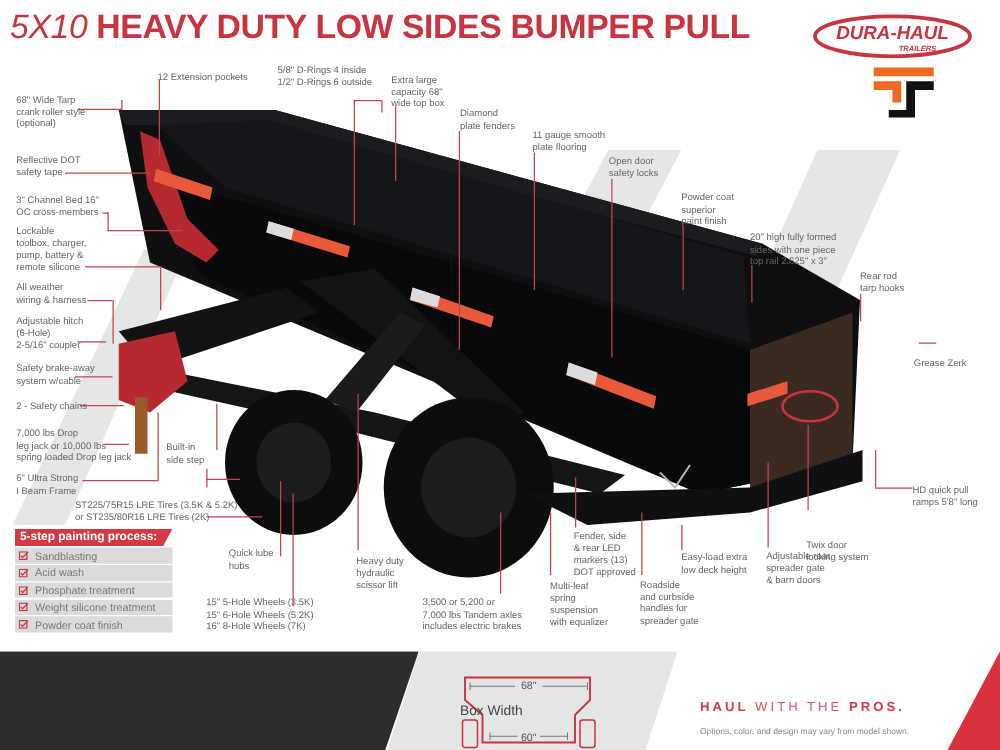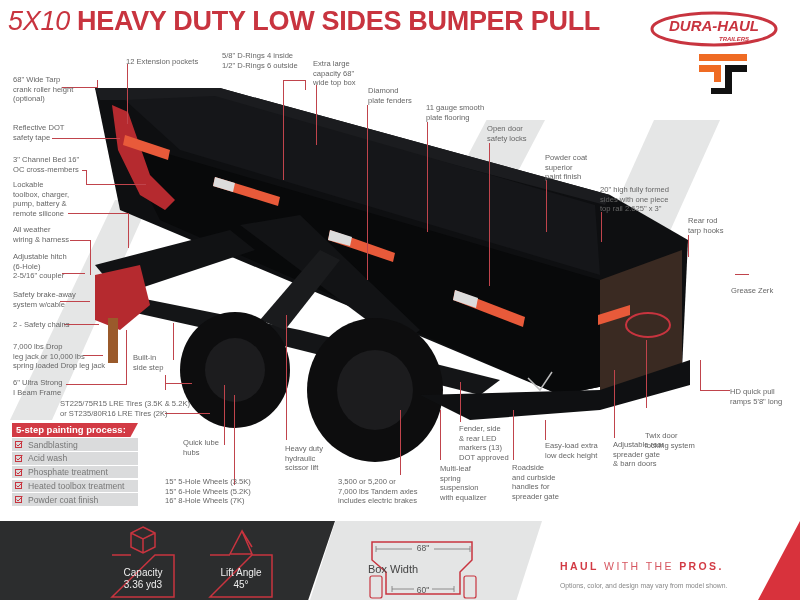--- a/index.html
+++ b/index.html
@@ -251,21 +251,21 @@
   <div>ST225/75R15 LRE Tires (3.5K &amp; 5.2K)</div>
   <div>or ST235/80R16 LRE Tires (2K)</div>
 </div>
 <div class="label" style="left:133px;top:353px;">
   <div>Built-in</div>
   <div>side step</div>
 </div>
 
 <div class="label" style="left:13px;top:75px;">
   <div>68" Wide Tarp</div>
-  <div>crank roller height</div>
+  <div>crank roller style</div>
   <div>(optional)</div>
 </div>
 <div class="label" style="left:13px;top:123px;">
   <div>Reflective DOT</div>
   <div>safety tape</div>
 </div>
 <div class="label" style="left:13px;top:155px;">
   <div>3" Channel Bed 16"</div>
   <div>OC cross-members</div>
 </div>
@@ -320,55 +320,38 @@
         <rect x="0.5" y="0.5" width="6" height="6" fill="none" stroke="#c8343f"></rect>
         <path d="M1.5 3.5 L3 5 L7.5 0.5" stroke="#c8343f" fill="none" stroke-width="1"></path>
       </svg>
     <span>Phosphate treatment</span>
   </div>
   <div class="paint-row">
     <svg class="check" viewBox="0 0 8 7">
         <rect x="0.5" y="0.5" width="6" height="6" fill="none" stroke="#c8343f"></rect>
         <path d="M1.5 3.5 L3 5 L7.5 0.5" stroke="#c8343f" fill="none" stroke-width="1"></path>
       </svg>
-    <span>Heated toolbox treatment</span>
+    <span>Weight silicone treatment</span>
   </div>
   <div class="paint-row">
     <svg class="check" viewBox="0 0 8 7">
         <rect x="0.5" y="0.5" width="6" height="6" fill="none" stroke="#c8343f"></rect>
         <path d="M1.5 3.5 L3 5 L7.5 0.5" stroke="#c8343f" fill="none" stroke-width="1"></path>
       </svg>
     <span>Powder coat finish</span>
   </div>
 </div>
 
 <div class="footer">
   <div class="footer-dark"></div>
   <div class="footer-gray"></div>
   <div class="footer-red"></div>
 
 
-  <div class="spec" style="left:110px;">
-    <svg width="66" height="79" viewBox="0 0 66 79">
-      <path d="M33 6 L45 12 V26 L33 32 L21 26 V12 Z M21 12 L33 18 L45 12 M33 18 V32" fill="none" stroke="#c8343f" stroke-width="1.5"></path>
-      <path d="M2 34 H21 M45 34 H64 V76 H2 Z" fill="none" stroke="#c8343f" stroke-width="1.5"></path>
-    </svg>
-    <div class="spec-label">Capacity</div>
-    <div class="spec-value">3.36 yd3</div>
-  </div>
-
-  <div class="spec" style="left:208px;">
-    <svg width="66" height="79" viewBox="0 0 66 79">
-      <path d="M22 33 L34 10 L44 33 Z" fill="none" stroke="#c8343f" stroke-width="1.5"></path>
-      <path d="M34 10 L44 26" stroke="#c8343f" stroke-width="1.5"></path>
-      <path d="M2 34 H22 M44 34 H64 V76 H2 Z" fill="none" stroke="#c8343f" stroke-width="1.5"></path>
-    </svg>
-    <div class="spec-label">Lift Angle</div>
-    <div class="spec-value">45°</div>
-  </div>
+
 </div>
 
 <div class="boxwidth">
   <svg width="110" height="60" viewBox="0 0 110 60" style="position:absolute;left:0;top:0;">
     <path d="M4 2 H104 V20 L92 32 V54 H18 V32 L4 20 Z" fill="none" stroke="#c8343f" stroke-width="1.5"></path>
     <rect x="2" y="36" width="12" height="22" rx="2" fill="none" stroke="#c8343f" stroke-width="1.2"></rect>
     <rect x="96" y="36" width="12" height="22" rx="2" fill="none" stroke="#c8343f" stroke-width="1.2"></rect>
     <path d="M8 9 H44 M66 9 H102 M8 6 V12 M102 6 V12" stroke="#777" stroke-width="0.8"></path>
     <path d="M24 49 H46 M64 49 H86 M24 46 V52 M86 46 V52" stroke="#777" stroke-width="0.8"></path>
   </svg>

